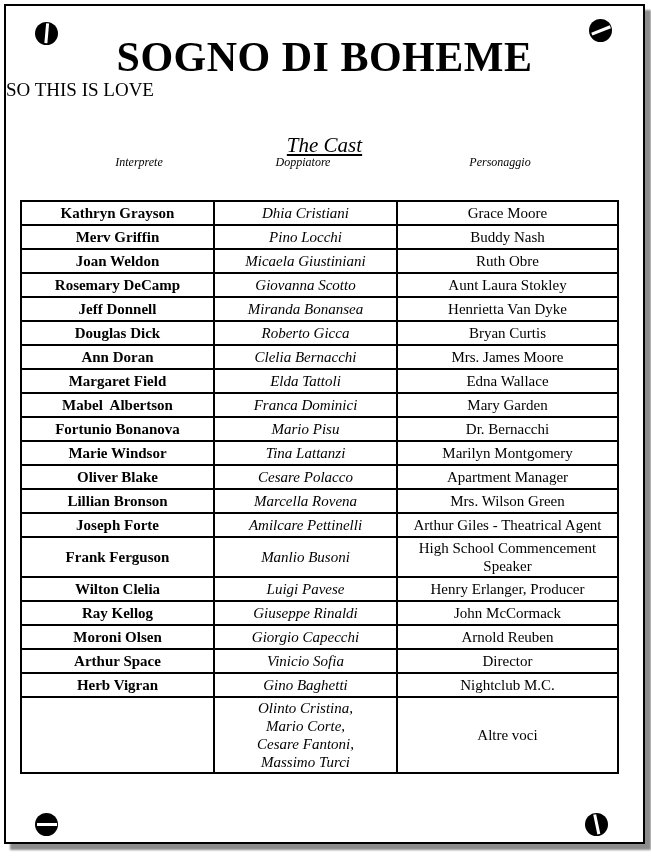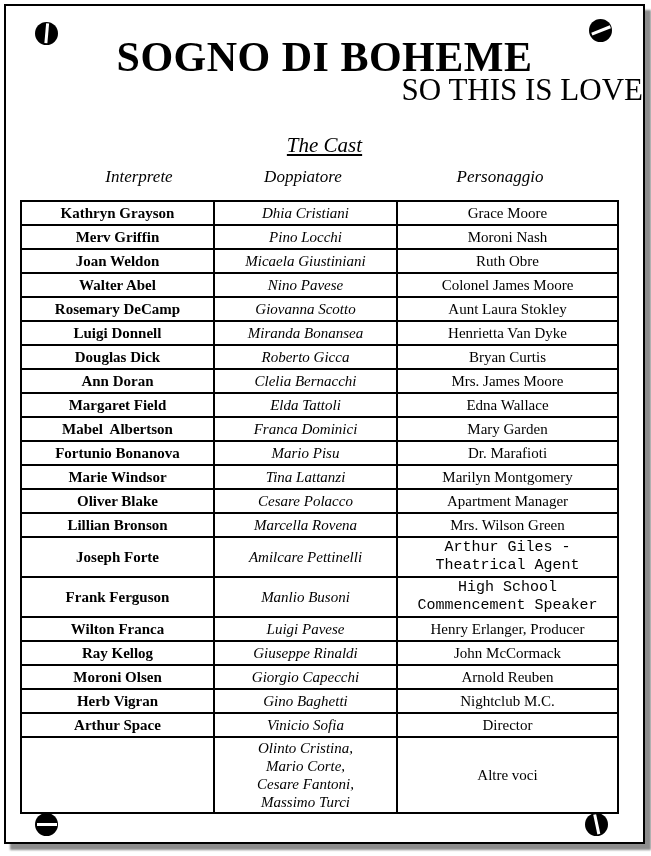--- a/index.html
+++ b/index.html
@@ -58,41 +58,41 @@
     font-size: 42px;
     font-weight: bold;
     line-height: 38px;
     letter-spacing: 0.5px;
   }
   .subtitle {
     position: absolute;
     top: 70px;
     left: 0;
     width: 100%;
-    text-align: right;
-    font-size: 31px;
+    text-align: left;
+    font-size: 19px;
     line-height: 28px;
   }
   .section-heading {
     position: absolute;
     top: 126px;
     left: 0;
     width: 100%;
     text-align: center;
     font-size: 21px;
     font-style: italic;
     line-height: 26px;
   }
   .section-heading span { text-decoration: underline; }
 
   .col-header {
     position: absolute;
-    top: 160px;
+    top: 145px;
     transform: translateX(-50%);
-    font-size: 17px;
+    font-size: 12px;
     font-style: italic;
     line-height: 22px;
     white-space: nowrap;
   }
   .col-header.h1 { left: 133px; }
   .col-header.h2 { left: 297px; text-align: center; }
   .col-header.h3 { left: 494px; }
 
   table.cast {
     position: absolute;
@@ -108,21 +108,21 @@
     vertical-align: middle;
     font-size: 15px;
     line-height: 18px;
     height: 20px;
     padding: 1px 4px;
     white-space: pre-wrap;
     overflow: hidden;
   }
   td.interprete { font-weight: bold; }
   td.doppiatore { font-style: italic; }
-  td.small { font-size: 13px; line-height: 16px; font-family: Liberation Mono, monospace; }
+  td.small { font-size: 13px; line-height: 16px; }
   td.multiline { line-height: 19px; }
 </style>
 </head>
 <body>
 
 <div class="page">
 
   <div class="screw tl">
       <span class="slot"></span>
     </div>
@@ -152,39 +152,34 @@
     </colgroup>
     <tbody id="cast-body">
         <tr>
           <td class="interprete">Kathryn Grayson</td>
           <td class="doppiatore">Dhia Cristiani</td>
           <td class="personaggio">Grace Moore</td>
         </tr>
         <tr>
           <td class="interprete">Merv Griffin</td>
           <td class="doppiatore">Pino Locchi</td>
-          <td class="personaggio">Moroni Nash</td>
+          <td class="personaggio">Buddy Nash</td>
         </tr>
         <tr>
           <td class="interprete">Joan Weldon</td>
           <td class="doppiatore">Micaela Giustiniani</td>
           <td class="personaggio">Ruth Obre</td>
         </tr>
         <tr>
-          <td class="interprete">Walter Abel</td>
-          <td class="doppiatore">Nino Pavese</td>
-          <td class="personaggio">Colonel James Moore</td>
-        </tr>
-        <tr>
           <td class="interprete">Rosemary DeCamp</td>
           <td class="doppiatore">Giovanna Scotto</td>
           <td class="personaggio">Aunt Laura Stokley</td>
         </tr>
         <tr>
-          <td class="interprete">Luigi Donnell</td>
+          <td class="interprete">Jeff Donnell</td>
           <td class="doppiatore">Miranda Bonansea</td>
           <td class="personaggio">Henrietta Van Dyke</td>
         </tr>
         <tr>
           <td class="interprete">Douglas Dick</td>
           <td class="doppiatore">Roberto Gicca</td>
           <td class="personaggio">Bryan Curtis</td>
         </tr>
         <tr>
           <td class="interprete">Ann Doran</td>
@@ -197,21 +192,21 @@
           <td class="personaggio">Edna Wallace</td>
         </tr>
         <tr>
           <td class="interprete">Mabel  Albertson</td>
           <td class="doppiatore">Franca Dominici</td>
           <td class="personaggio">Mary Garden</td>
         </tr>
         <tr>
           <td class="interprete">Fortunio Bonanova</td>
           <td class="doppiatore">Mario Pisu</td>
-          <td class="personaggio">Dr. Marafioti</td>
+          <td class="personaggio">Dr. Bernacchi</td>
         </tr>
         <tr>
           <td class="interprete">Marie Windsor</td>
           <td class="doppiatore">Tina Lattanzi</td>
           <td class="personaggio">Marilyn Montgomery</td>
         </tr>
         <tr>
           <td class="interprete">Oliver Blake</td>
           <td class="doppiatore">Cesare Polacco</td>
           <td class="personaggio">Apartment Manager</td>
@@ -225,43 +220,43 @@
           <td class="interprete">Joseph Forte</td>
           <td class="doppiatore">Amilcare Pettinelli</td>
           <td class="personaggio small">Arthur Giles - Theatrical Agent</td>
         </tr>
         <tr>
           <td class="interprete">Frank Ferguson</td>
           <td class="doppiatore">Manlio Busoni</td>
           <td class="personaggio small">High School Commencement Speaker</td>
         </tr>
         <tr>
-          <td class="interprete">Wilton Franca</td>
+          <td class="interprete">Wilton Clelia</td>
           <td class="doppiatore">Luigi Pavese</td>
           <td class="personaggio">Henry Erlanger, Producer</td>
         </tr>
         <tr>
           <td class="interprete">Ray Kellog</td>
           <td class="doppiatore">Giuseppe Rinaldi</td>
           <td class="personaggio">John McCormack</td>
         </tr>
         <tr>
           <td class="interprete">Moroni Olsen</td>
           <td class="doppiatore">Giorgio Capecchi</td>
           <td class="personaggio">Arnold Reuben</td>
         </tr>
         <tr>
+          <td class="interprete">Arthur Space</td>
+          <td class="doppiatore">Vinicio Sofia</td>
+          <td class="personaggio">Director</td>
+        </tr>
+        <tr>
           <td class="interprete">Herb Vigran</td>
           <td class="doppiatore">Gino Baghetti</td>
           <td class="personaggio">Nightclub M.C.</td>
-        </tr>
-        <tr>
-          <td class="interprete">Arthur Space</td>
-          <td class="doppiatore">Vinicio Sofia</td>
-          <td class="personaggio">Director</td>
         </tr>
         <tr>
           <td class="interprete"></td>
           <td class="doppiatore multiline">Olinto Cristina,
 Mario Corte,
 Cesare Fantoni,
 Massimo Turci</td>
           <td class="personaggio">Altre voci</td>
         </tr>
       </tbody>

